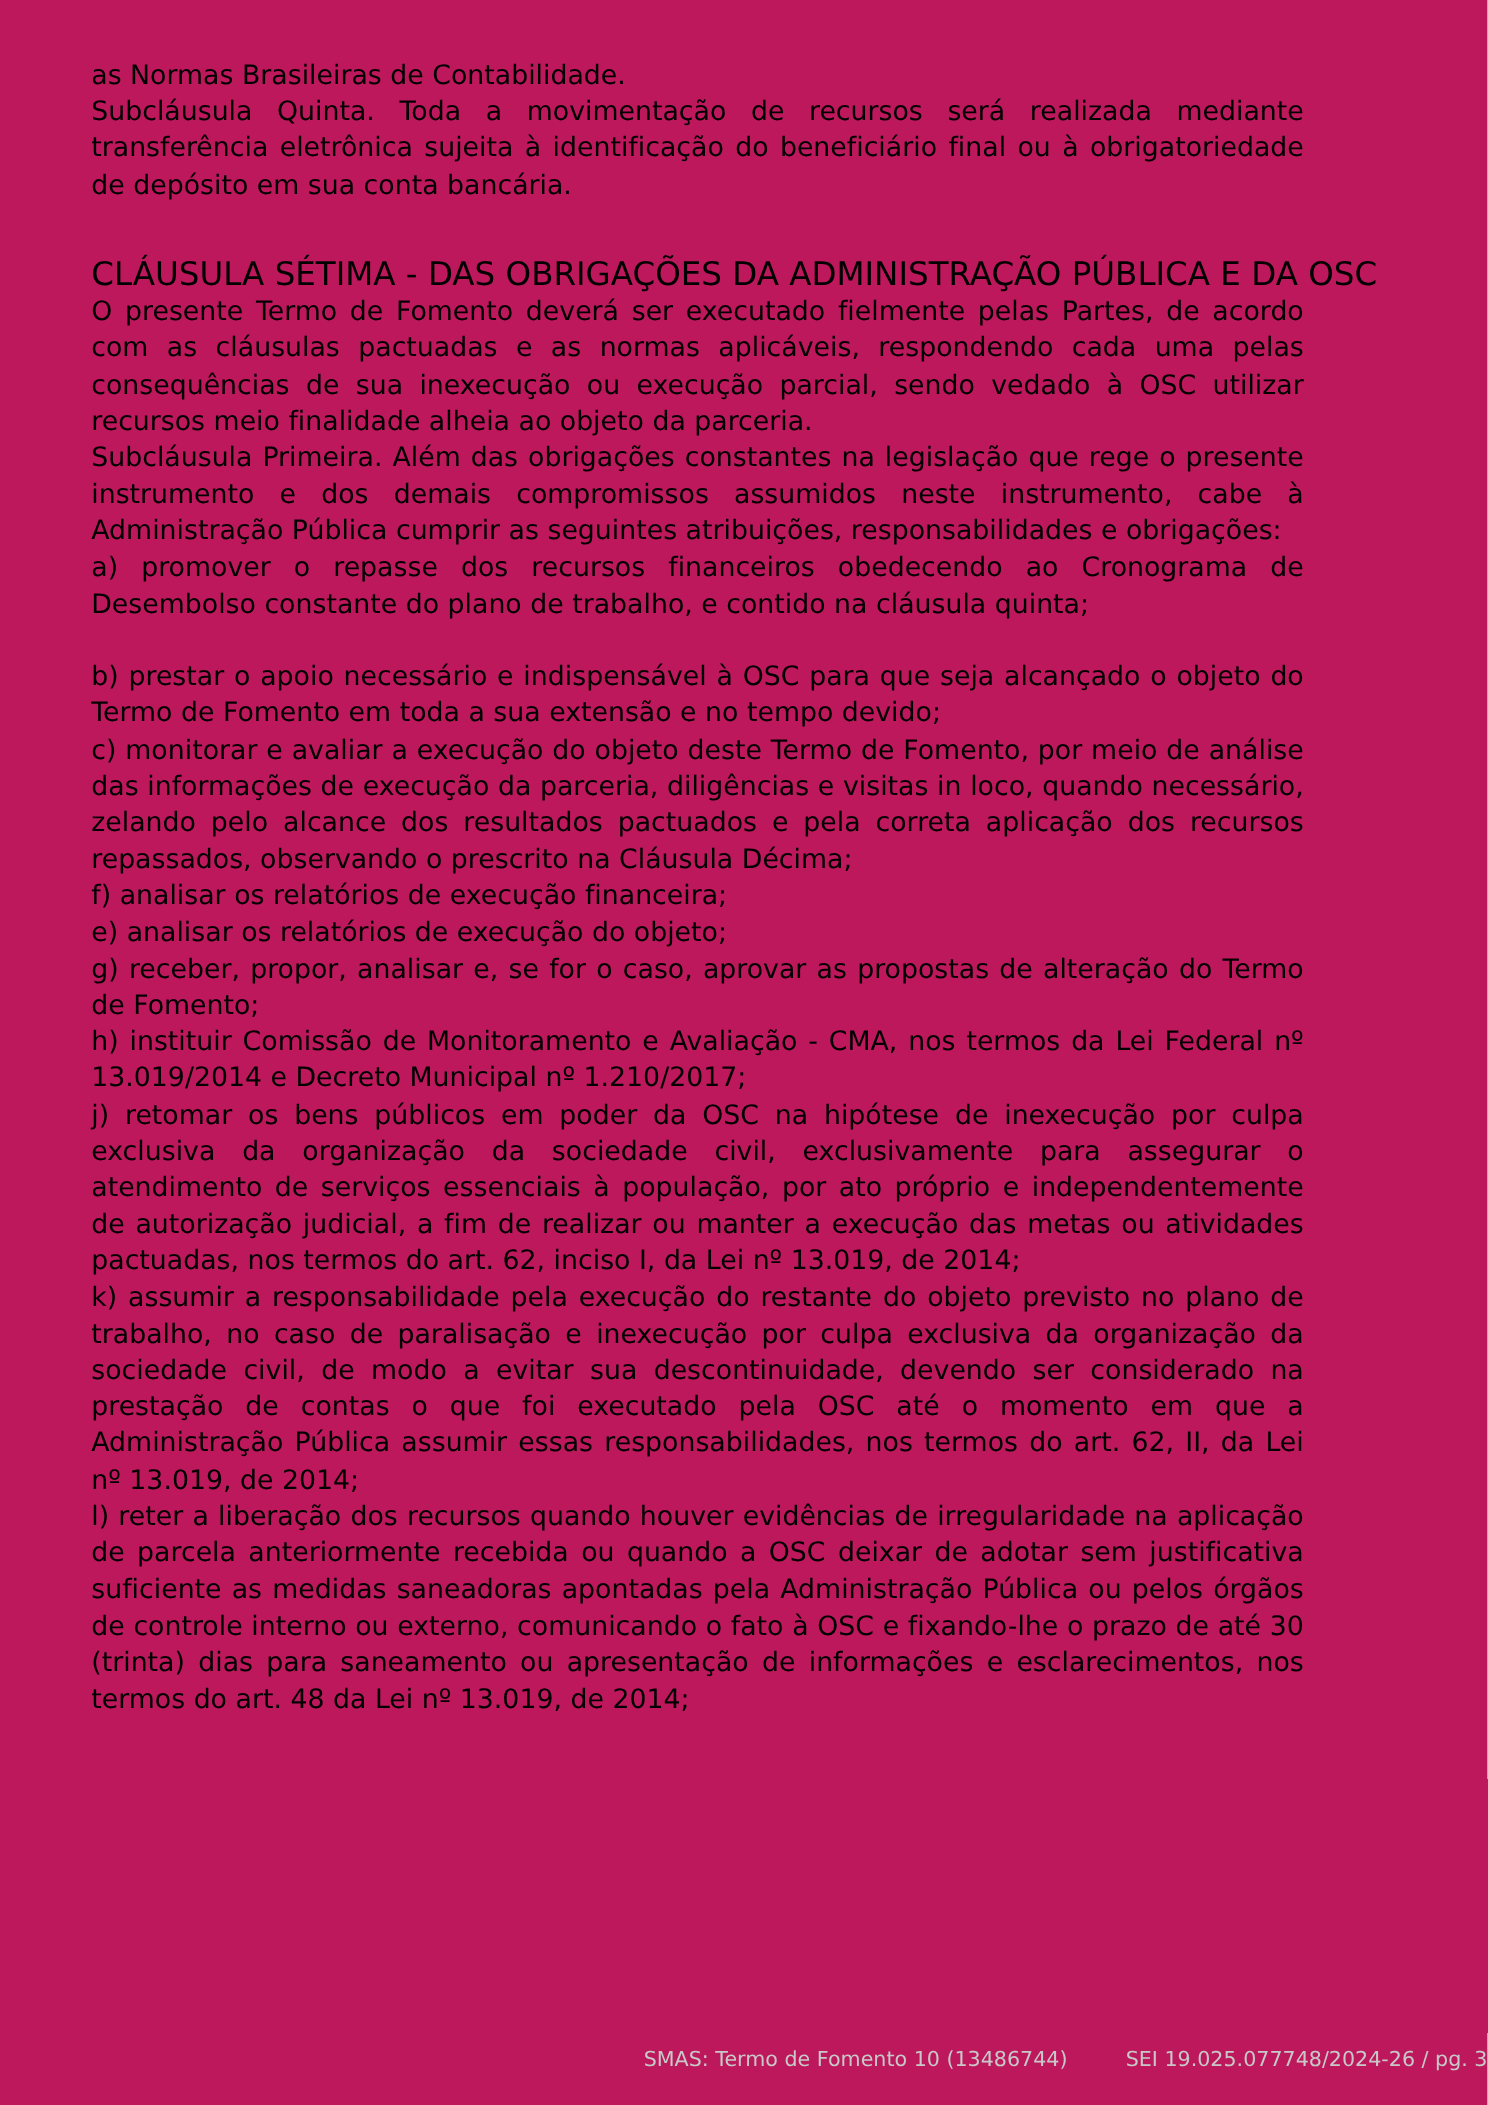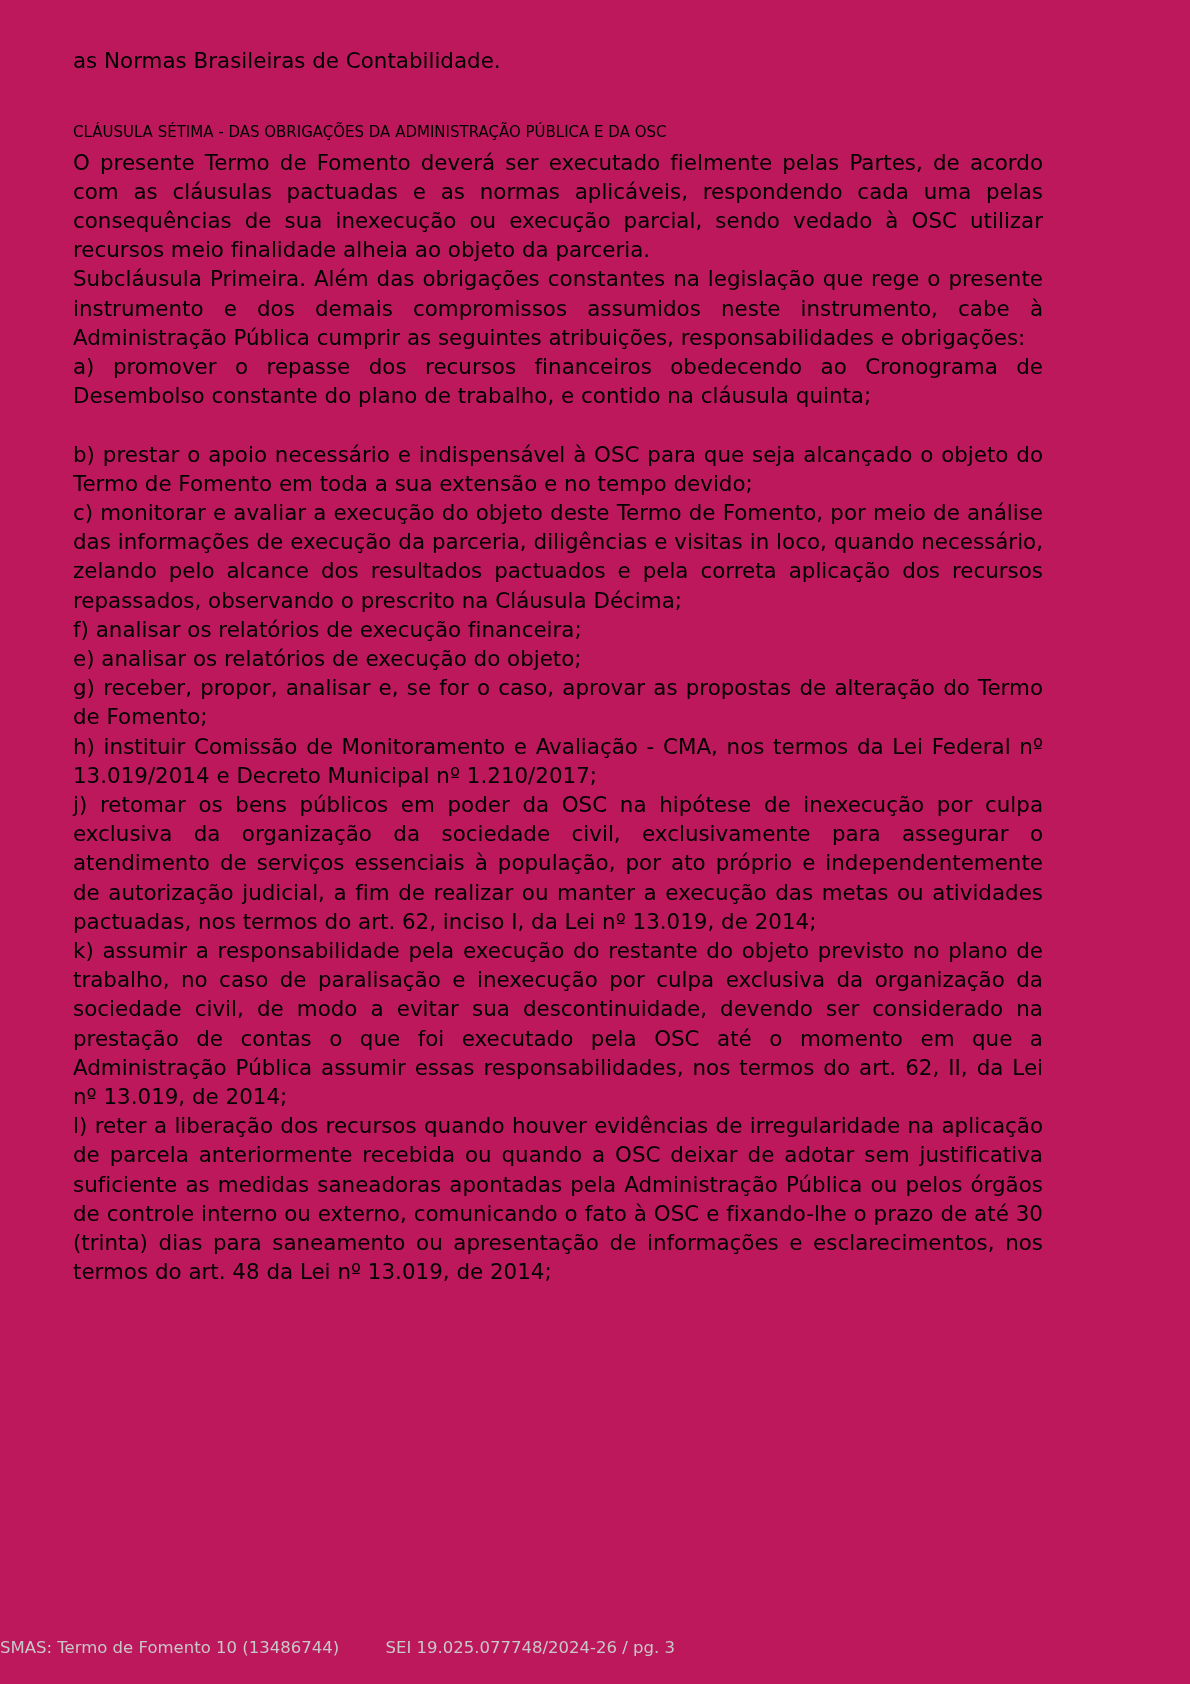--- a/index.html
+++ b/index.html
@@ -40,50 +40,51 @@
   
   .gap {
     height: 29.2px;
   }
   .gap-small {
     height: 14px;
   }
   .heading {
     margin: 0;
     padding: 0;
-    font-size: 15px;
+    font-size: 26px;
     line-height: 29.2px;
     text-align: left;
     white-space: nowrap;
   }
   .footer {
     position: absolute;
     left: 0;
     top: 1638px;
     width: 1190px;
-    text-align: left;
+    text-align: right;
     color: #c8c8c8;
     font-size: 16.5px;
     line-height: 20px;
     font-family: "DejaVu Sans", sans-serif;
   }
   .footer span.sep {
     display: inline-block;
     width: 36px;
   }
 </style>
 </head>
 <body>
 
 <div class="page">
 
   <div class="content">
 
     <p class="para">as Normas Brasileiras de Contabilidade.</p>
 
+    <p class="para">Subcláusula Quinta. Toda a movimentação de recursos será realizada mediante transferência eletrônica sujeita à identificação do beneficiário final ou à obrigatoriedade de depósito em sua conta bancária.</p>
 
     <div class="gap"></div>
     <div class="gap-small"></div>
 
     <p class="heading">CLÁUSULA SÉTIMA - DAS OBRIGAÇÕES DA ADMINISTRAÇÃO PÚBLICA E DA OSC</p>
 
     <p class="para">O presente Termo de Fomento deverá ser executado fielmente pelas Partes, de acordo com as cláusulas pactuadas e as normas aplicáveis, respondendo cada uma pelas consequências de sua inexecução ou execução parcial, sendo vedado à OSC utilizar recursos meio finalidade alheia ao objeto da parceria.</p>
 
     <p class="para">Subcláusula Primeira. Além das obrigações constantes na legislação que rege o presente instrumento e dos demais compromissos assumidos neste instrumento, cabe à Administração Pública cumprir as seguintes atribuições, responsabilidades e obrigações:</p>
 

